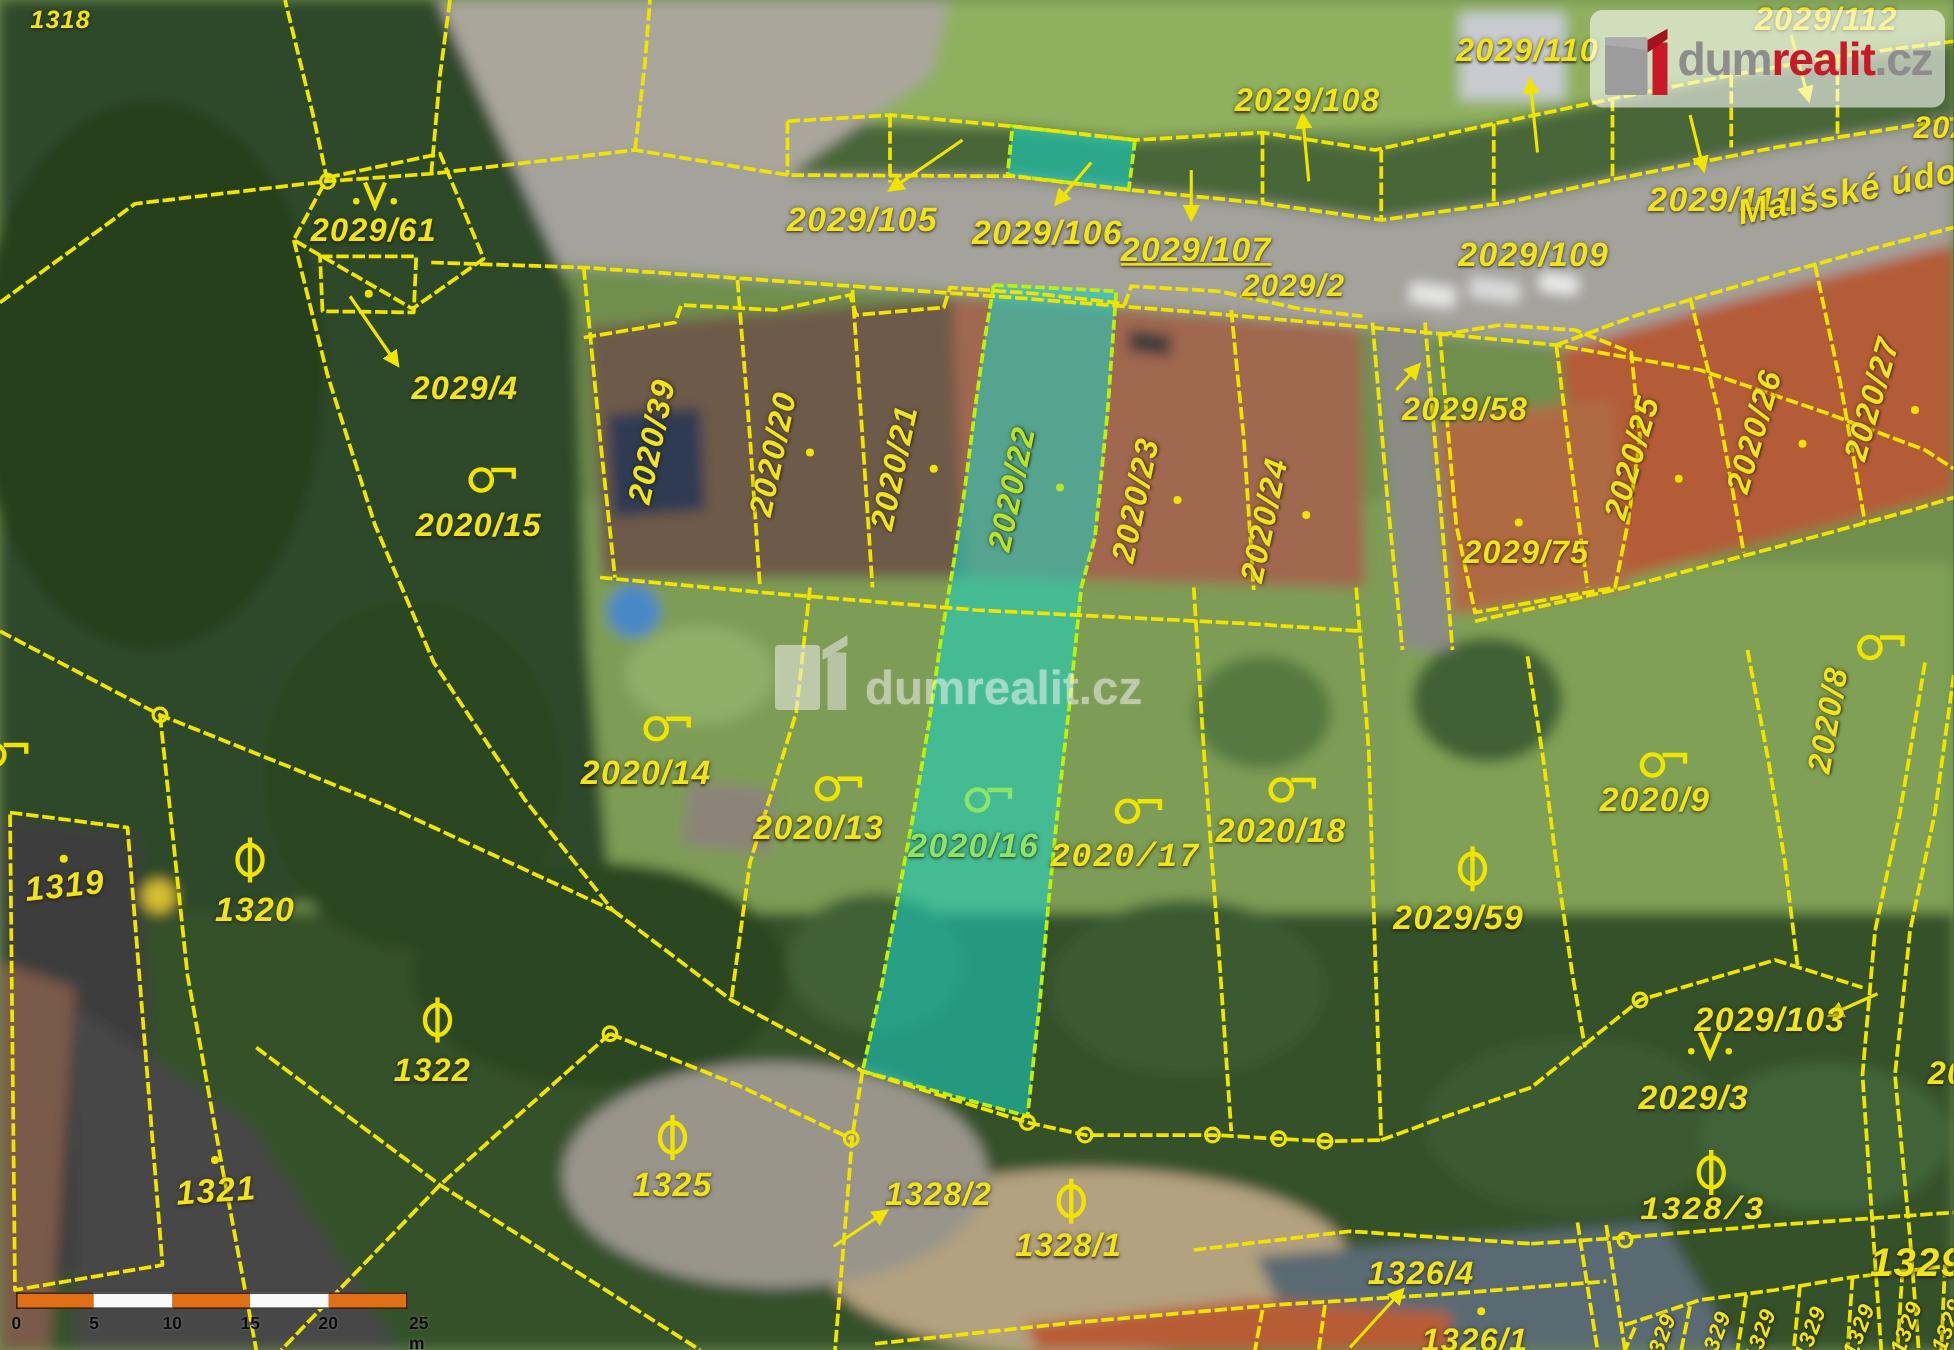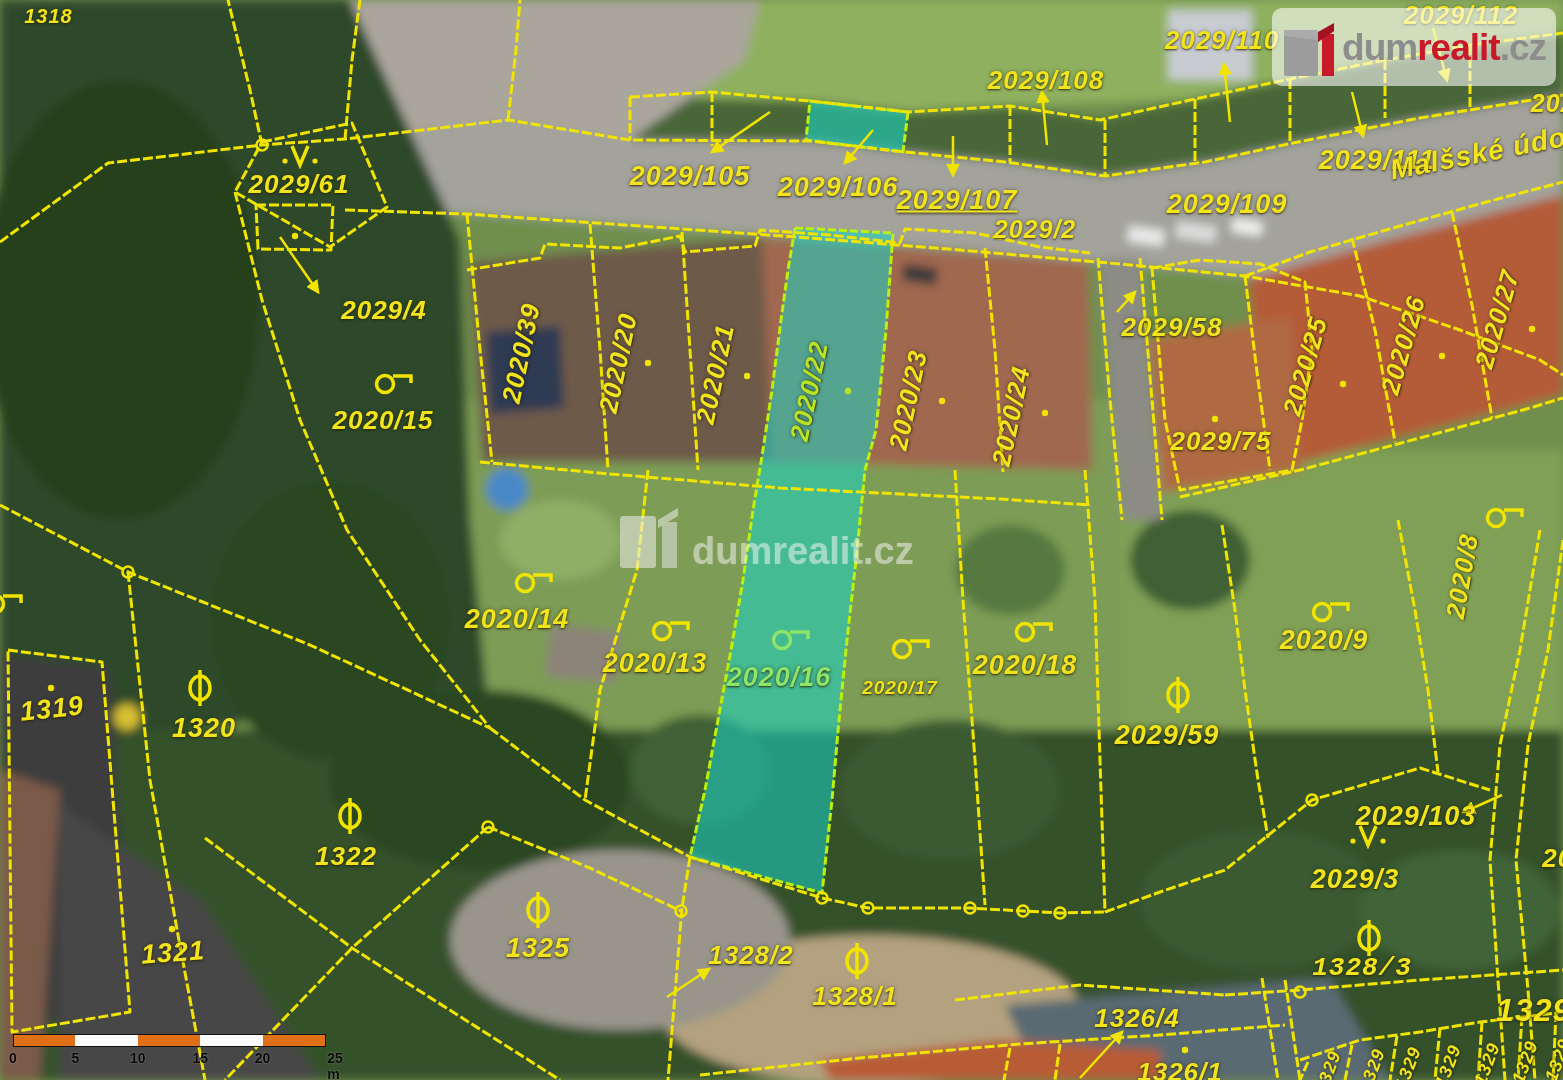--- a/index.html
+++ b/index.html
@@ -185,38 +185,38 @@
       <div class="plabel" style="left: 1046px; top: 80px; font-size: 26px; transform: translate(-50%, -50%) rotate(0deg);">2029/108</div>
       <div class="plabel" style="left: 1572px; top: 103px; font-size: 25px; transform: translate(-50%, -50%) rotate(0deg);">2029/1</div>
       <div class="plabel" style="left: 690px; top: 176px; font-size: 27px; transform: translate(-50%, -50%) rotate(0deg);">2029/105</div>
       <div class="plabel" style="left: 838px; top: 187px; font-size: 27px; transform: translate(-50%, -50%) rotate(0deg);">2029/106</div>
       <div class="plabel" style="left: 957px; top: 200px; font-size: 27px; transform: translate(-50%, -50%) rotate(0deg); text-decoration: underline;">2029/107</div>
       <div class="plabel" style="left: 1377px; top: 160px; font-size: 27px; transform: translate(-50%, -50%) rotate(0deg);">2029/111</div>
       <div class="plabel" style="left: 1487px; top: 152px; font-size: 28px; transform: translate(-50%, -50%) rotate(-11deg);">Malšské údolí</div>
       <div class="plabel" style="left: 1227px; top: 204px; font-size: 27px; transform: translate(-50%, -50%) rotate(0deg);">2029/109</div>
       <div class="plabel" style="left: 1035px; top: 229px; font-size: 25px; transform: translate(-50%, -50%) rotate(0deg);">2029/2</div>
       <div class="plabel" style="left: 299px; top: 184px; font-size: 26px; transform: translate(-50%, -50%) rotate(0deg);">2029/61</div>
-      <div class="plabel" style="left: 372px; top: 310px; font-size: 26px; transform: translate(-50%, -50%) rotate(0deg); margin-left: 12px;">2029/4</div>
+      <div class="plabel" style="left: 372px; top: 310px; font-size: 26px; transform: translate(-50%, -50%) rotate(0deg);">2029/4</div>
       <div class="plabel" style="left: 383px; top: 420px; font-size: 26px; transform: translate(-50%, -50%) rotate(0deg);">2020/15</div>
       <div class="plabel" style="left: 1172px; top: 327px; font-size: 26px; transform: translate(-50%, -50%) rotate(0deg);">2029/58</div>
       <div class="plabel" style="left: 1221px; top: 441px; font-size: 26px; transform: translate(-50%, -50%) rotate(0deg);">2029/75</div>
       <div class="plabel" style="left: 521px; top: 353px; font-size: 26px; transform: translate(-50%, -50%) rotate(-78deg);">2020/39</div>
       <div class="plabel" style="left: 618px; top: 363px; font-size: 26px; transform: translate(-50%, -50%) rotate(-78deg);">2020/20</div>
       <div class="plabel" style="left: 715px; top: 374px; font-size: 26px; transform: translate(-50%, -50%) rotate(-78deg);">2020/21</div>
       <div class="plabel" style="left: 809px; top: 391px; font-size: 26px; color: rgb(185, 228, 38); transform: translate(-50%, -50%) rotate(-78deg);">2020/22</div>
       <div class="plabel" style="left: 908px; top: 400px; font-size: 26px; transform: translate(-50%, -50%) rotate(-78deg);">2020/23</div>
       <div class="plabel" style="left: 1011px; top: 416px; font-size: 26px; transform: translate(-50%, -50%) rotate(-78deg);">2020/24</div>
       <div class="plabel" style="left: 1305px; top: 366px; font-size: 26px; transform: translate(-50%, -50%) rotate(-74deg);">2020/25</div>
       <div class="plabel" style="left: 1403px; top: 345px; font-size: 26px; transform: translate(-50%, -50%) rotate(-74deg);">2020/26</div>
       <div class="plabel" style="left: 1497px; top: 319px; font-size: 26px; transform: translate(-50%, -50%) rotate(-74deg);">2020/27</div>
       <div class="plabel" style="left: 1462px; top: 576px; font-size: 26px; transform: translate(-50%, -50%) rotate(-80deg);">2020/8</div>
       <div class="plabel" style="left: 517px; top: 619px; font-size: 27px; transform: translate(-50%, -50%) rotate(0deg);">2020/14</div>
       <div class="plabel" style="left: 655px; top: 663px; font-size: 27px; transform: translate(-50%, -50%) rotate(0deg);">2020/13</div>
       <div class="plabel" style="left: 779px; top: 677px; font-size: 27px; color: rgb(140, 228, 105); transform: translate(-50%, -50%) rotate(0deg);">2020/16</div>
-      <div class="plabel" style="left: 900px; top: 687px; font-size: 19px; transform: translate(-50%, -50%) rotate(0deg);">2020/17</div>
+      <div class="plabel" style="left: 900px; top: 687px; font-size: 27px; transform: translate(-50%, -50%) rotate(0deg); font-family: Liberation Mono, monospace;">2020/17</div>
       <div class="plabel" style="left: 1025px; top: 665px; font-size: 27px; transform: translate(-50%, -50%) rotate(0deg);">2020/18</div>
       <div class="plabel" style="left: 1324px; top: 640px; font-size: 27px; transform: translate(-50%, -50%) rotate(0deg);">2020/9</div>
       <div class="plabel" style="left: 1167px; top: 735px; font-size: 27px; transform: translate(-50%, -50%) rotate(0deg);">2029/59</div>
       <div class="plabel" style="left: 1416px; top: 816px; font-size: 27px; transform: translate(-50%, -50%) rotate(0deg);">2029/103</div>
       <div class="plabel" style="left: 1355px; top: 879px; font-size: 27px; transform: translate(-50%, -50%) rotate(0deg);">2029/3</div>
       <div class="plabel" style="left: 1585px; top: 858px; font-size: 26px; transform: translate(-50%, -50%) rotate(0deg);">2029/2</div>
       <div class="plabel" style="left: 52px; top: 709px; font-size: 27px; transform: translate(-50%, -50%) rotate(-6deg);">1319</div>
       <div class="plabel" style="left: 204px; top: 728px; font-size: 27px; transform: translate(-50%, -50%) rotate(0deg);">1320</div>
       <div class="plabel" style="left: 346px; top: 856px; font-size: 26px; transform: translate(-50%, -50%) rotate(0deg);">1322</div>
       <div class="plabel" style="left: 173px; top: 953px; font-size: 27px; transform: translate(-50%, -50%) rotate(-4deg);">1321</div>

